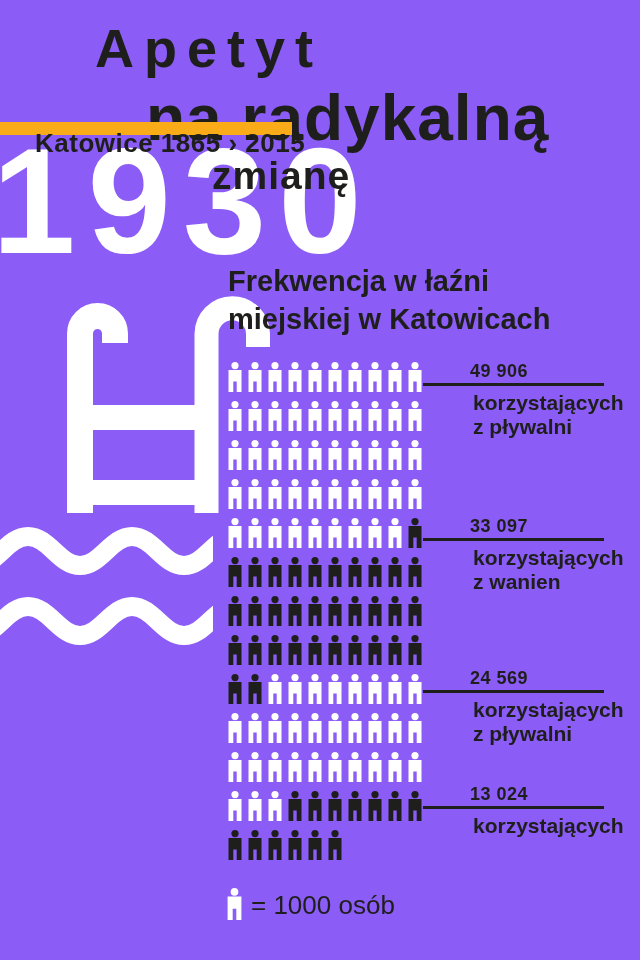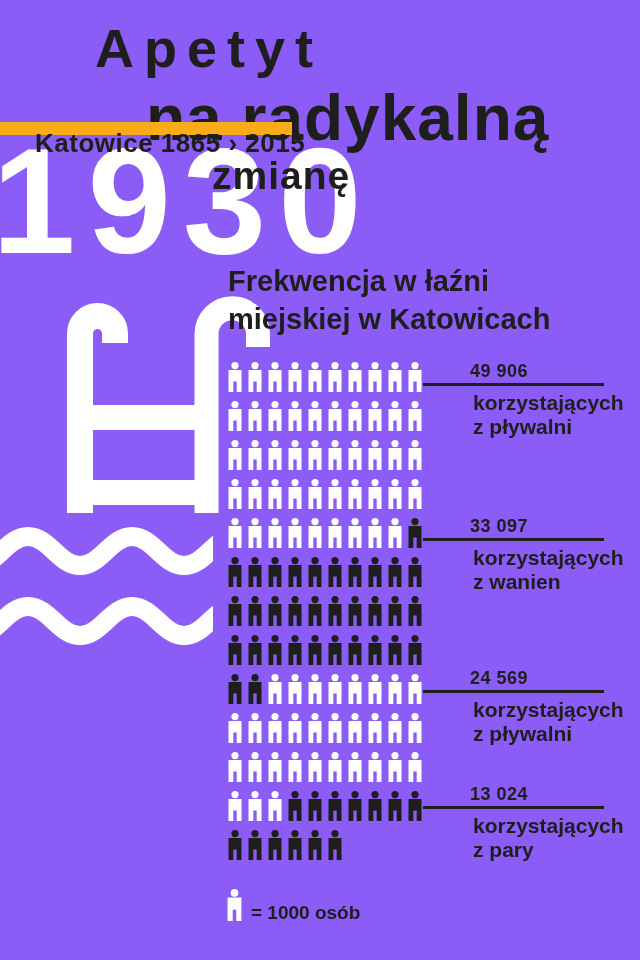--- a/index.html
+++ b/index.html
@@ -45,21 +45,21 @@
     font-size:18px;font-weight:700;letter-spacing:.5px;line-height:1;white-space:nowrap;
   }
   .stat .rule{position:absolute;left:0;top:21px;width:181px;height:3px;background:#1E1E1C;}
   .stat .lbl{
     position:absolute;left:50px;top:29px;
     font-size:21px;font-weight:700;line-height:24px;white-space:nowrap;
   }
   
   #legend{left:226px;top:886px;display:flex;align-items:center;z-index:5;}
   #legend .person{width:17px;height:34px;margin:0 8px 0 0;}
-  #legend .legend-text{font-size:19px;font-weight:700;padding-top:4px;white-space:nowrap;margin-top:12px;}
+  #legend .legend-text{font-size:26px;font-weight:400;padding-top:4px;white-space:nowrap;}
 </style>
 </head>
 <body>
 
 <svg width="0" height="0" style="position:absolute" aria-hidden="true">
   <defs>
     <symbol id="person-sym" viewBox="0 0 16 30">
       <circle cx="8" cy="3.6" r="3.6"></circle>
       <path d="M1.5,8 L14.5,8 L14.5,30 L9.7,30 L9.7,19.5 L6.3,19.5 L6.3,30 L1.5,30 Z"></path>
     </symbol>
@@ -496,21 +496,20 @@
         <div class="lbl">
           <div>korzystających</div>
           <div>z pływalni</div>
         </div>
       </div>
       <div class="stat" style="top: 785px;">
         <div class="num">13 024</div>
         <div class="rule"></div>
         <div class="lbl">
           <div>korzystających</div>
-          <div>z pary</div>
         </div>
       </div>
     </div>
 
   <div class="abs" id="legend">
     <svg class="person" viewBox="0 0 16 30" fill="#FFFFFF">
       <use href="#person-sym" id="legend-person-use"></use>
     </svg>
     <span class="legend-text">= 1000 osób</span>
   </div>

